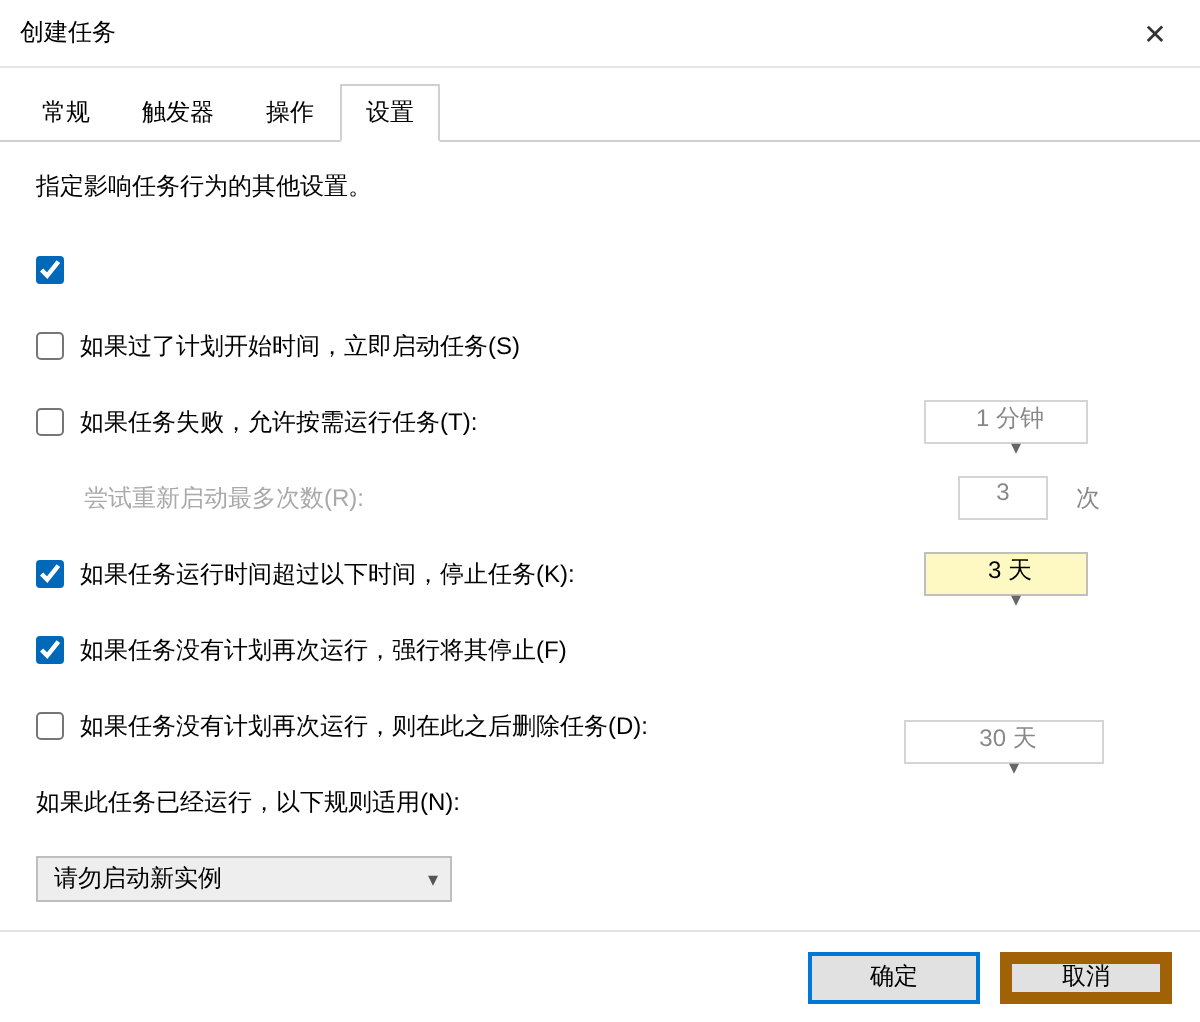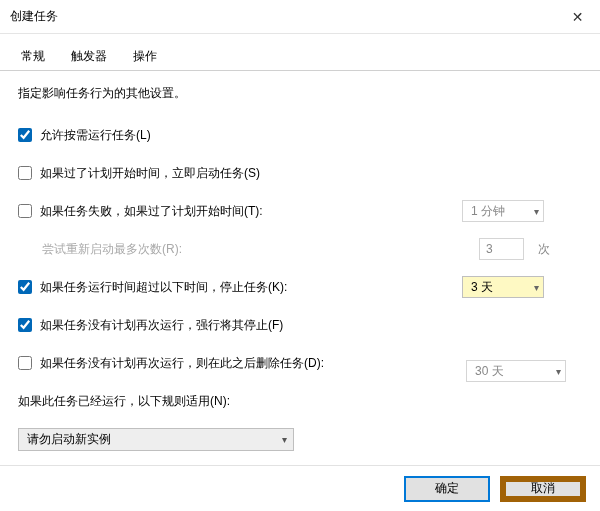--- a/index.html
+++ b/index.html
@@ -107,21 +107,21 @@
     padding: 0 6px;
     display: inline-flex;
     align-items: center;
     background: #fff;
   }
   .suffix { margin-left: 8px; color:#888;}
   .rule-select {
     margin-top: 6px;
   }
   .wide-combo {
-    width: 276px;
+    width: 208px;
     height: 23px;
     border: 1px solid #bfbfbf;
     background: #eeeeee;
     display: inline-flex;
     align-items: center;
     justify-content: space-between;
     padding: 0 6px 0 8px;
     font-size: 12px;
   }
   .wide-combo .chev { font-size:10px; color:#555; }
@@ -148,59 +148,60 @@
     font-size: 12px;
     cursor: default;
   }
   .btn.primary {
     border: 2px solid #0078d7;
     font-family: Liberation Serif, serif;
   }
   .right-col {
     position: absolute;
     right: 28px;
+    flex-direction: column;
   }
   .content-inner { position:relative; height:100%; }
 </style>
 </head>
 <body>
 
 <div class="titlebar">
   <div class="titlebar-title">创建任务</div>
   <div class="titlebar-close">✕</div>
 </div>
 
 <div class="tabs">
   <div class="tab">常规</div>
   <div class="tab">触发器</div>
   <div class="tab">操作</div>
+  <div class="tab active">设置</div>
 </div>
 
 <div class="content">
  <div class="content-inner">
   <div class="desc">指定影响任务行为的其他设置。</div>
 
   <div class="row">
     <label class="cblabel">
       <input type="checkbox" checked="" style="">
-      <span>允许按需运行任务(L)</span>
     </label>
   </div>
 
   <div class="row">
     <label class="cblabel">
       <input type="checkbox" style="">
       <span>如果过了计划开始时间，立即启动任务(S)</span>
     </label>
   </div>
 
   <div class="row">
     <label class="cblabel">
       <input type="checkbox" style="">
-      <span>如果任务失败，如果过了计划开始时间(T):</span>
+      <span>如果任务失败，允许按需运行任务(T):</span>
     </label>
     <div class="spacer"></div>
     <div class="combo disabled right-col" style="right:38px; min-width:82px;">
       <span>1 分钟</span>
       <span class="chev">▾</span>
     </div>
   </div>
 
   <div class="row indent disabled">
     <span>尝试重新启动最多次数(R):</span>
@@ -229,21 +230,21 @@
       <span>如果任务没有计划再次运行，强行将其停止(F)</span>
     </label>
   </div>
 
   <div class="row">
     <label class="cblabel">
       <input type="checkbox" style="">
       <span>如果任务没有计划再次运行，则在此之后删除任务(D):</span>
     </label>
     <div class="spacer"></div>
-    <div class="combo disabled right-col" style="right:16px; min-width:100px;margin-top:16px;">
+    <div class="combo disabled right-col" style="right:30px; min-width:100px;margin-top:16px;">
       <span>30 天</span>
       <span class="chev">▾</span>
     </div>
   </div>
 
   <div class="row">
     <span>如果此任务已经运行，以下规则适用(N):</span>
   </div>
 
   <div class="rule-select">

